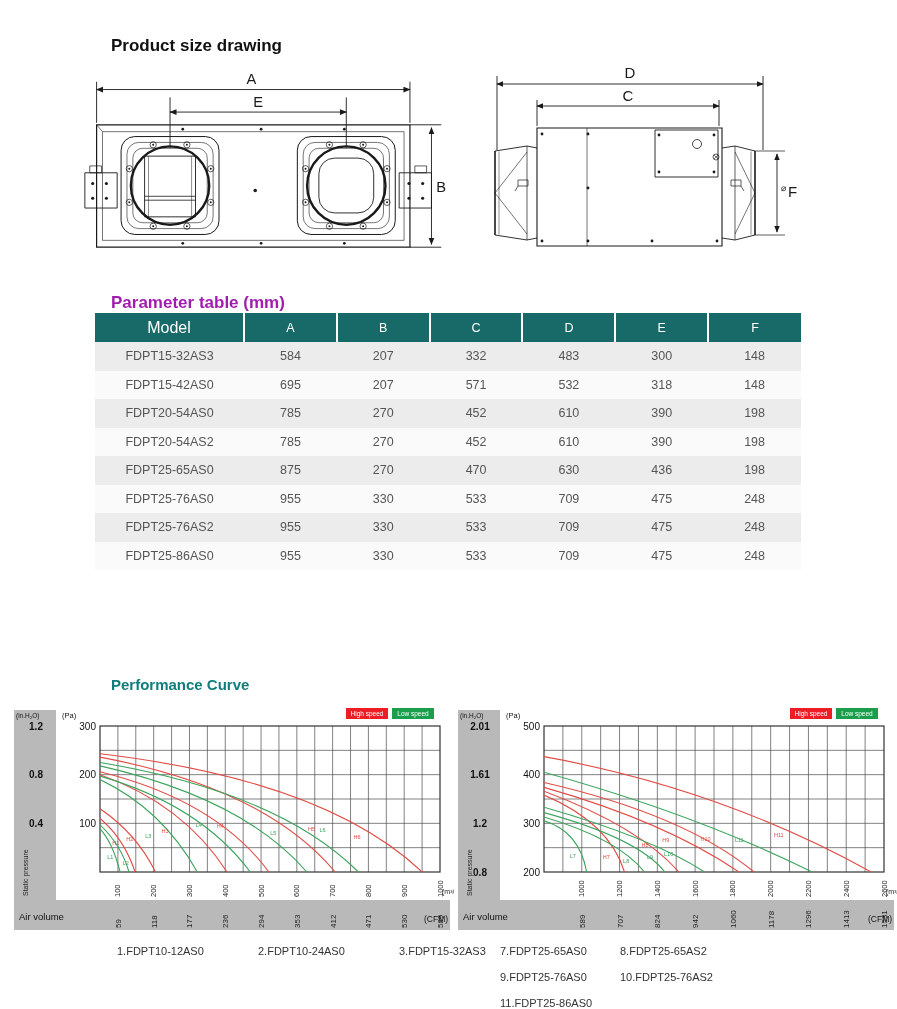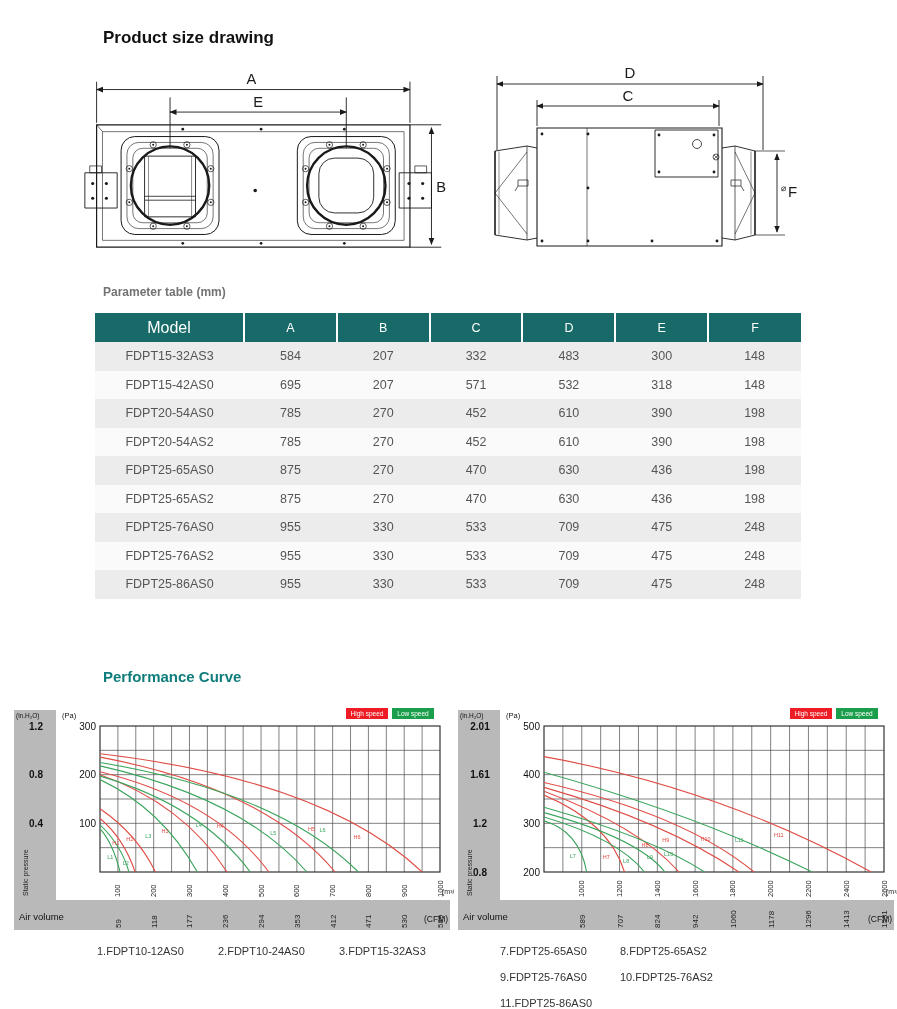--- a/index.html
+++ b/index.html
@@ -1,35 +1,35 @@
 <!DOCTYPE html>
 <html><head>
 <meta charset="utf-8">
 <style>
   html,body{margin:0;padding:0;}
   body{width:897px;height:1009px;position:relative;background:#fff;
        font-family:"Liberation Sans",sans-serif;color:#1a1a1a;overflow:hidden;}
   .abs{position:absolute;}
-  h1,h2{margin:0;font-weight:600;}
+  h1,h2{margin:8px;font-weight:600;}
   #title-product{left:103px;top:28px;font-size:17px;color:#111;}
-  #title-table{left:103px;top:285px;font-size:12px;color:#737373;}
+  #title-table{left:103px;top:285px;font-size:17px;color:#a21caf;}
   #title-perf{left:103px;top:668px;font-size:15px;color:#0f7d7c;}
   svg text{font-family:"Liberation Sans",sans-serif;}
   .drawing line,.drawing path,.drawing rect,.drawing circle,.drawing polyline{vector-effect:non-scaling-stroke;}
   table.param{border-collapse:collapse;width:706px;table-layout:fixed;}
   table.param thead th{background:#176a68;color:#fff;height:27px;font-weight:400;font-size:12.5px;border-right:2px solid #fff;}
   table.param thead th:last-child{border-right:none;}
   table.param thead th:first-child{font-size:16px;width:146px;}
   table.param tbody td{height:26.5px;text-align:center;font-size:12.5px;color:#555;}
   table.param tbody tr:nth-child(odd){background:#ececec;}
   table.param tbody tr:nth-child(even){background:#fafafa;}
   .chart-box{position:absolute;}
   .model-list{position:absolute;font-size:11px;color:#333;}
   .model-list .mrow{display:flex;height:26px;align-items:center;}
-  #model-list-left .mrow span{width:121px;display:inline-block;}
+  #model-list-left .mrow span{width:121px;display:inline-block;margin-left:20px;}
   #model-list-right .mrow span{width:120px;display:inline-block;}
 </style>
 </head>
 <body>
 
 <h1 id="title-product" class="abs">Product size drawing</h1>
 
 <svg id="front-view" class="abs drawing" style="left:78px;top:60px" width="376" height="205" viewBox="-14 0 384 205">
   <defs>
     <marker id="fa" viewBox="0 0 10 10" refX="9" refY="5" markerWidth="8" markerHeight="8" orient="auto-start-reverse">
@@ -260,29 +260,20 @@
           <td>FDPT20-54AS2</td>
           <td>785</td>
           <td>270</td>
           <td>452</td>
           <td>610</td>
           <td>390</td>
           <td>198</td>
         </tr>
         <tr>
           <td>FDPT25-65AS0</td>
-          <td>875</td>
-          <td>270</td>
-          <td>470</td>
-          <td>630</td>
-          <td>436</td>
-          <td>198</td>
-        </tr>
-        <tr>
-          <td>FDPT25-65AS2</td>
           <td>875</td>
           <td>270</td>
           <td>470</td>
           <td>630</td>
           <td>436</td>
           <td>198</td>
         </tr>
         <tr>
           <td>FDPT25-76AS0</td>
           <td>955</td>

